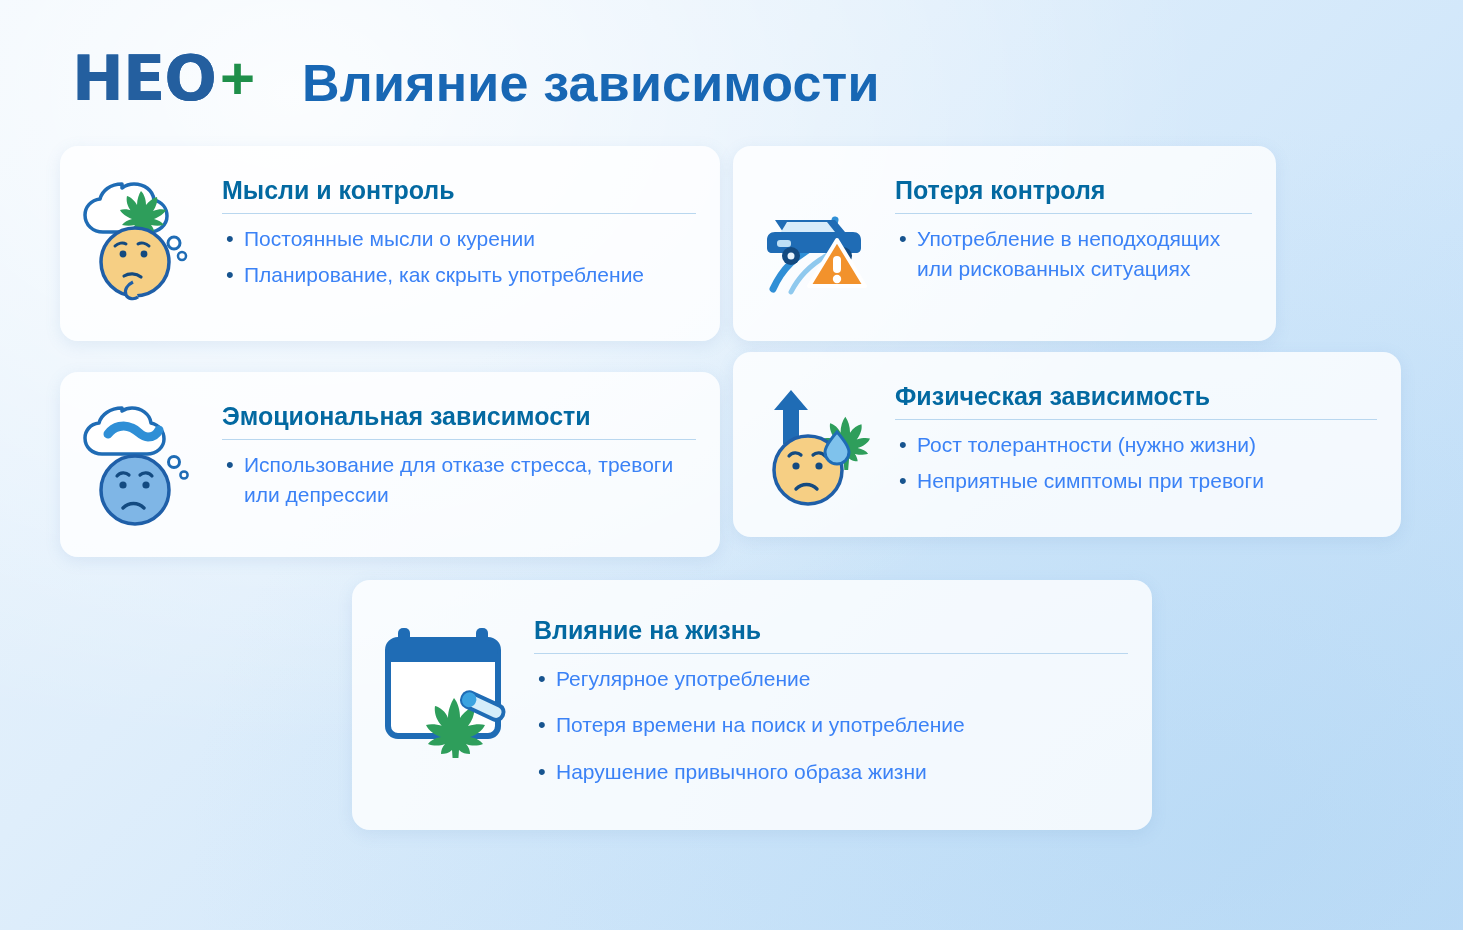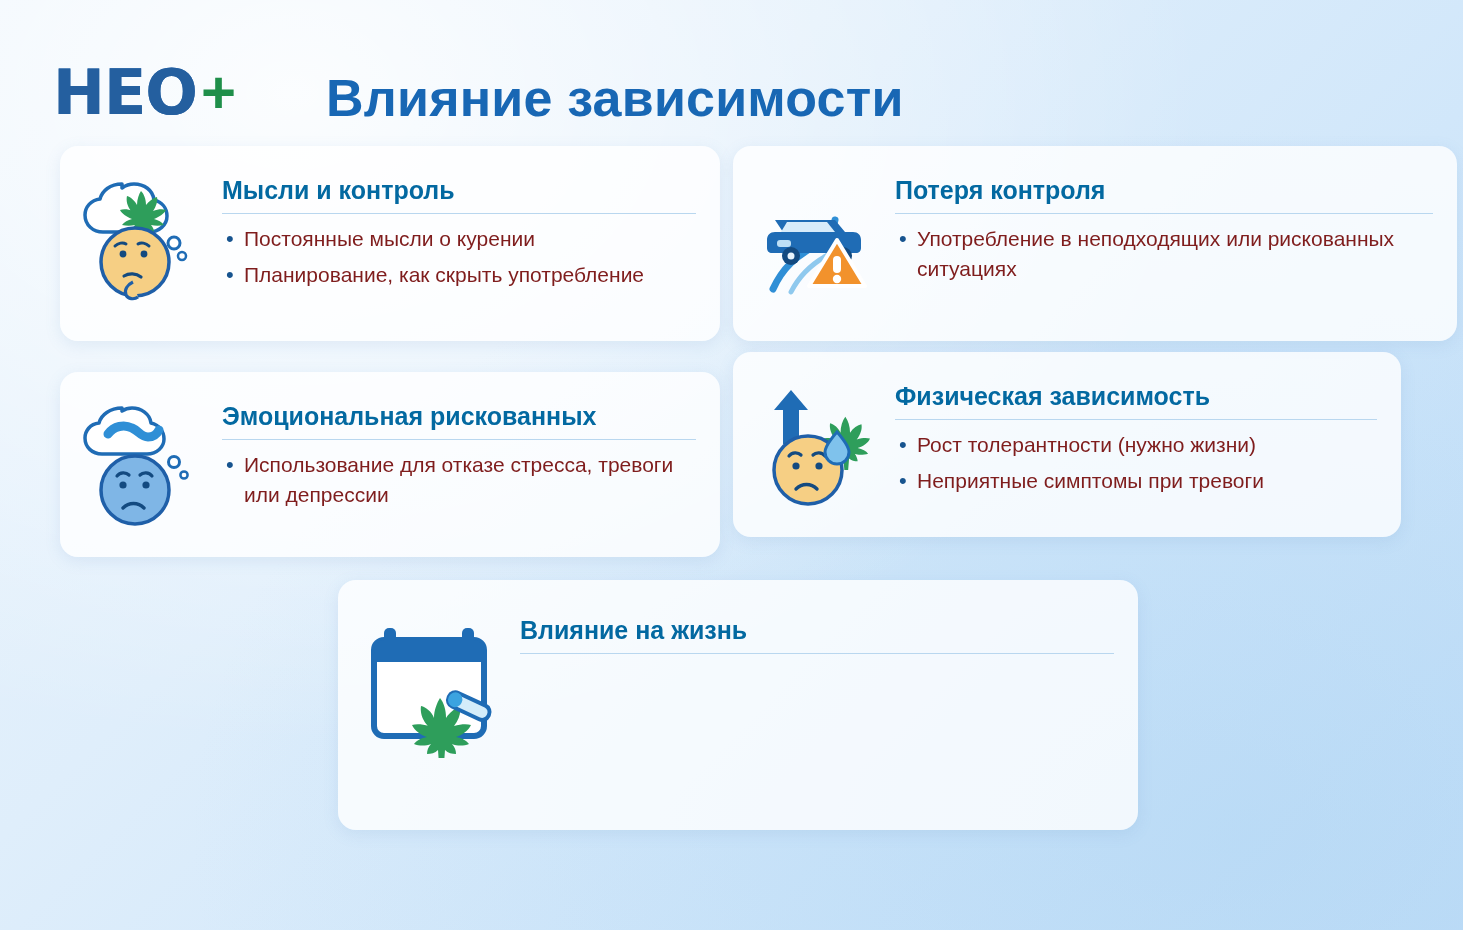--- a/index.html
+++ b/index.html
@@ -17,26 +17,25 @@
   .bg-sheen {
     position: absolute;
     inset: 0;
     background: radial-gradient(ellipse at 20% 10%, rgba(255,255,255,0.85) 0%, rgba(255,255,255,0) 55%),
                 radial-gradient(ellipse at 85% 90%, rgba(160,205,240,0.35) 0%, rgba(255,255,255,0) 60%);
     pointer-events: none;
   }
   .header {
     position: absolute;
     top: 38px;
-    left: 53px;
+    left: 72px;
     right: 60px;
     height: 90px;
     display: flex;
-    align-items: flex-end;
-    gap: 43px;
+    align-items: center;
   }
   .logo {
     display: flex;
     align-items: center;
     font-size: 62px;
     font-weight: bold;
     letter-spacing: -1px;
     color: #1f5fa8;
     line-height: 1;
     margin-right: 48px;
@@ -99,37 +98,37 @@
   ul.bullets {
     list-style: none;
     margin: 0;
     padding: 0;
   }
   ul.bullets li {
     position: relative;
     padding-left: 22px;
     font-size: 21px;
     line-height: 1.45;
-    color: #7f1d1d;
+    color: #3b82f6;
     margin-bottom: 6px;
   }
   ul.bullets li:before {
     content: "•";
     position: absolute;
     left: 4px;
     top: -1px;
     color: #17548f;
     font-size: 22px;
   }
   
   #card-thoughts  { left: 60px;  top: 146px; width: 660px; height: 195px; }
-  #card-control   { left: 733px; top: 146px; width: 724px; height: 195px; }
+  #card-control   { left: 733px; top: 146px; width: 543px; height: 195px; }
   #card-emotional { left: 60px;  top: 372px; width: 660px; height: 185px; }
   #card-physical  { left: 733px; top: 352px; width: 668px; height: 185px; }
-  #card-life      { left: 338px; top: 580px; width: 800px; height: 250px; }
+  #card-life      { left: 352px; top: 580px; width: 800px; height: 250px; }
 
   #card-life .card-icon { width: 160px; height: 160px; }
   #card-life .card-body { padding-top: 18px; }
   #card-life ul.bullets li { margin-bottom: 16px; }
 </style>
 </head>
 <body>
 
 <div class="bg-sheen"></div>
 
@@ -206,21 +205,21 @@
       <circle cx="106" cy="85" r="3.6" fill="#ffffff" stroke="#1f6cb5" stroke-width="2.5"></circle>
       <circle cx="57" cy="100" r="34" fill="#7fb6e6" stroke="#1f5fa8" stroke-width="3.5"></circle>
       <path d="M39 86c3-4 9-4 12-1" stroke="#134a80" stroke-width="3.2" fill="none" stroke-linecap="round"></path>
       <path d="M62 85c3-3 9-3 12 1" stroke="#134a80" stroke-width="3.2" fill="none" stroke-linecap="round"></path>
       <circle cx="45" cy="95" r="3.6" fill="#134a80"></circle>
       <circle cx="68" cy="95" r="3.6" fill="#134a80"></circle>
       <path d="M45 118c6-6 15-6 21 0" stroke="#134a80" stroke-width="3.4" fill="none" stroke-linecap="round"></path>
     </svg>
   </div>
   <div class="card-body">
-    <div class="card-title">Эмоциональная рискованных</div>
+    <div class="card-title">Эмоциональная зависимости</div>
     <ul class="bullets">
       <li>Использование для отказе стресса, тревоги или депрессии</li>
     </ul>
   </div>
 </div>
 
 <div class="card" id="card-physical">
   <div class="card-icon">
     <svg viewBox="0 0 140 140" width="140" height="140">
       <path d="M40 20l17 20h-9v34h-16V40h-9z" fill="#1f6cb5"></path>
@@ -257,14 +256,19 @@
         <path d="M28 62c-6-6-8-14-7-20 5 1 11 6 13 12 0-8 3-15 6-20 4 5 6 12 6 20 4-6 9-10 14-11 1 6-1 13-6 19 7-2 13-2 17-1-3 6-9 10-15 12 6 1 11 4 13 7-5 2-12 2-17 0 3 3 4 7 4 10-4 0-8-1-11-4l-1 14h-5l-1-14c-3 3-7 4-11 4 0-3 1-7 4-10-5 2-12 2-17 0 2-3 7-6 13-7-6-2-12-6-15-12 4-1 10-1 17 1z"></path>
       </g>
       <g transform="translate(96,92) rotate(25)">
         <rect x="0" y="0" width="44" height="15" rx="7" fill="#d4edfa" stroke="#1f6cb5" stroke-width="4"></rect>
         <rect x="0" y="0" width="14" height="15" rx="7" fill="#3ba3e0"></rect>
       </g>
     </svg>
   </div>
   <div class="card-body">
     <div class="card-title">Влияние на жизнь</div>
+    <ul class="bullets">
+      <li>Регулярное употребление</li>
+      <li>Потеря времени на поиск и употребление</li>
+      <li>Нарушение привычного образа жизни</li>
+    </ul>
   </div>
 </div>
 
 </body></html>

